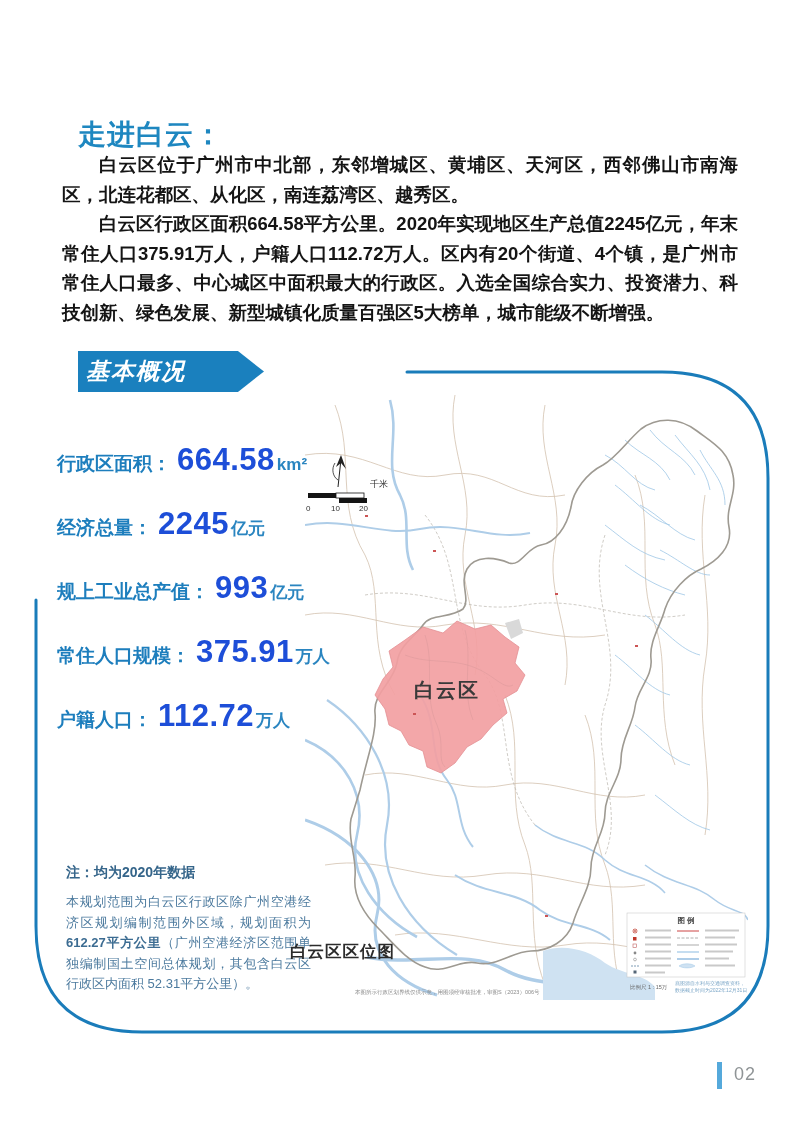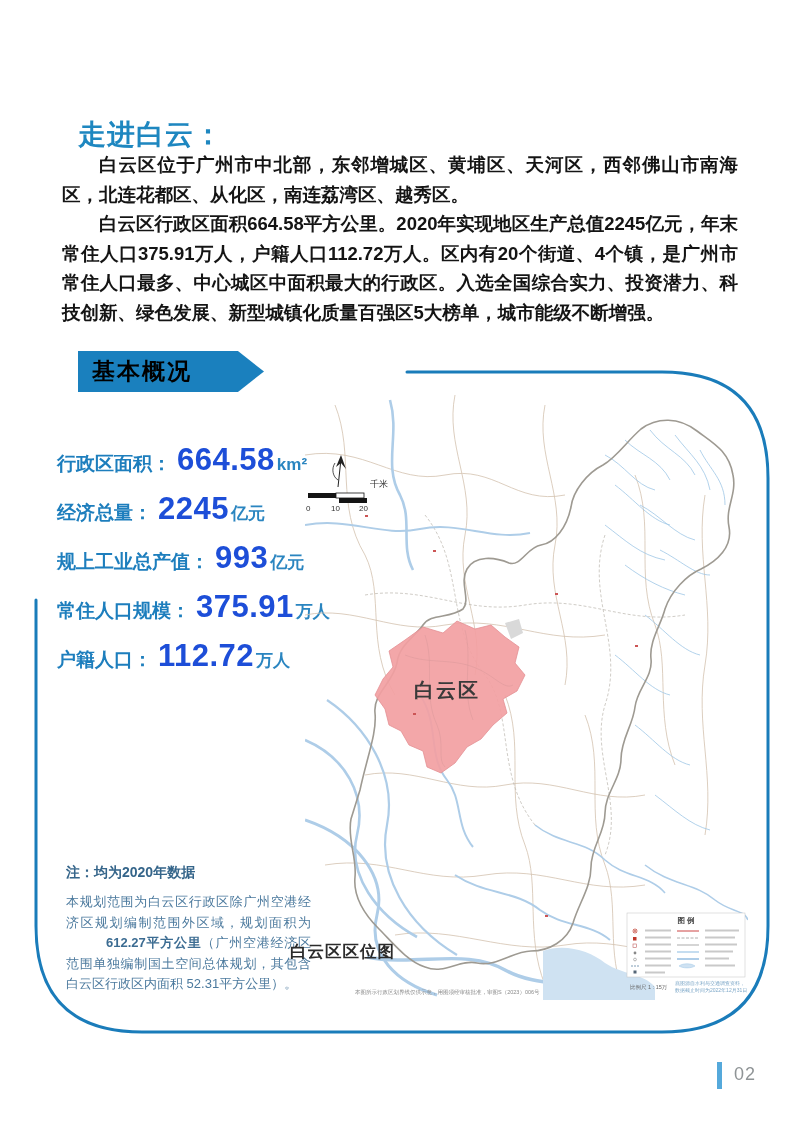--- a/index.html
+++ b/index.html
@@ -17,32 +17,32 @@
     left:62px;top:150px;width:676px;color:#141414;font-size:18.5px;line-height:29.5px;
     font-weight:600;text-align:justify;
   }
   .intro-body p{margin:0;text-indent:2em;}
   
   .banner{
     left:78px;top:351px;width:186px;height:41px;background:#1a80be;
     clip-path:polygon(0 0,86% 0,100% 50%,86% 100%,0 100%);
     display:flex;align-items:center;
   }
-  .banner span{color:#000000;font-size:23px;font-weight:800;padding-left:14px;letter-spacing:2px;}
-  
-  .stats{left:57px;top:442px;display:flex;flex-direction:column;gap:13px;}
+  .banner span{color:#ffffff;font-size:23px;font-weight:800;padding-left:8px;letter-spacing:2px;font-style:italic;}
+  
+  .stats{left:57px;top:442px;display:flex;flex-direction:column;gap:28px;}
   .stat-row{display:flex;align-items:baseline;white-space:nowrap;}
   .stat-label{color:#1d7ebd;font-size:19px;font-weight:800;}
   .stat-value{color:#1d4ed8;font-size:31px;font-weight:800;margin-left:6px;letter-spacing:0.5px;}
   .stat-unit{color:#2a85c0;font-size:17px;font-weight:600;margin-left:2px;}
   
   .notes{left:66px;top:864px;width:245px;}
   .note-head{color:#35658a;font-size:14px;font-weight:700;margin:0 0 10px 0;}
   .note-body{color:#4c7a9e;font-size:13px;line-height:20.5px;margin:0;text-align:justify;}
-  .note-body b{color:#3c6c92;margin-left:40px;}
+  .note-body b{color:#3c6c92;}
   
   .map-panel{left:305px;top:395px;width:443px;height:605px;}
   .map-caption{left:290px;top:941px;width:440px;color:#2b2b2b;
     font-size:16.5px;font-weight:700;letter-spacing:1px;}
   
   .frame{left:0;top:0;width:800px;height:1131px;pointer-events:none;}
   
   .pagenum-bar{left:717px;top:1062px;width:5px;height:27px;background:#55a9db;}
   .pagenum{left:734px;top:1064px;color:#8f9496;font-size:18px;letter-spacing:1px;}
 </style>

